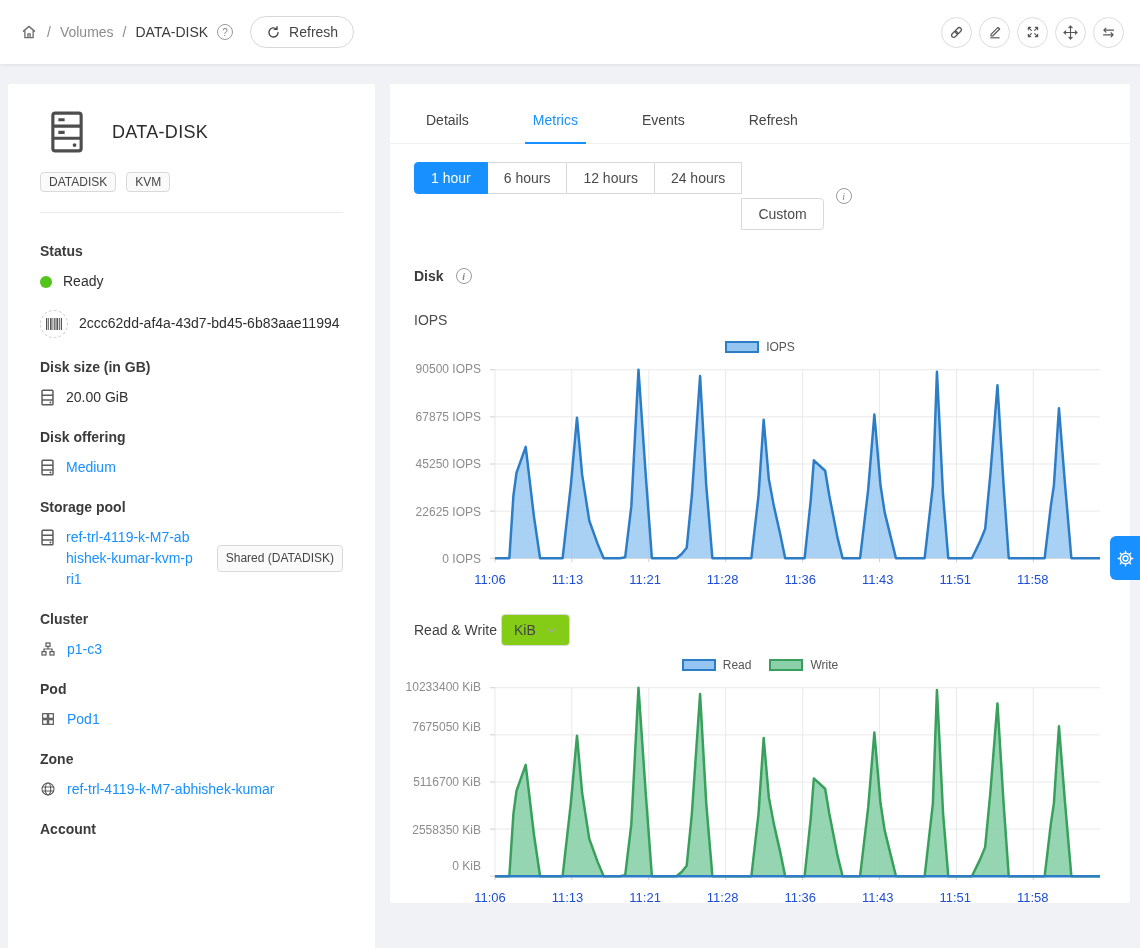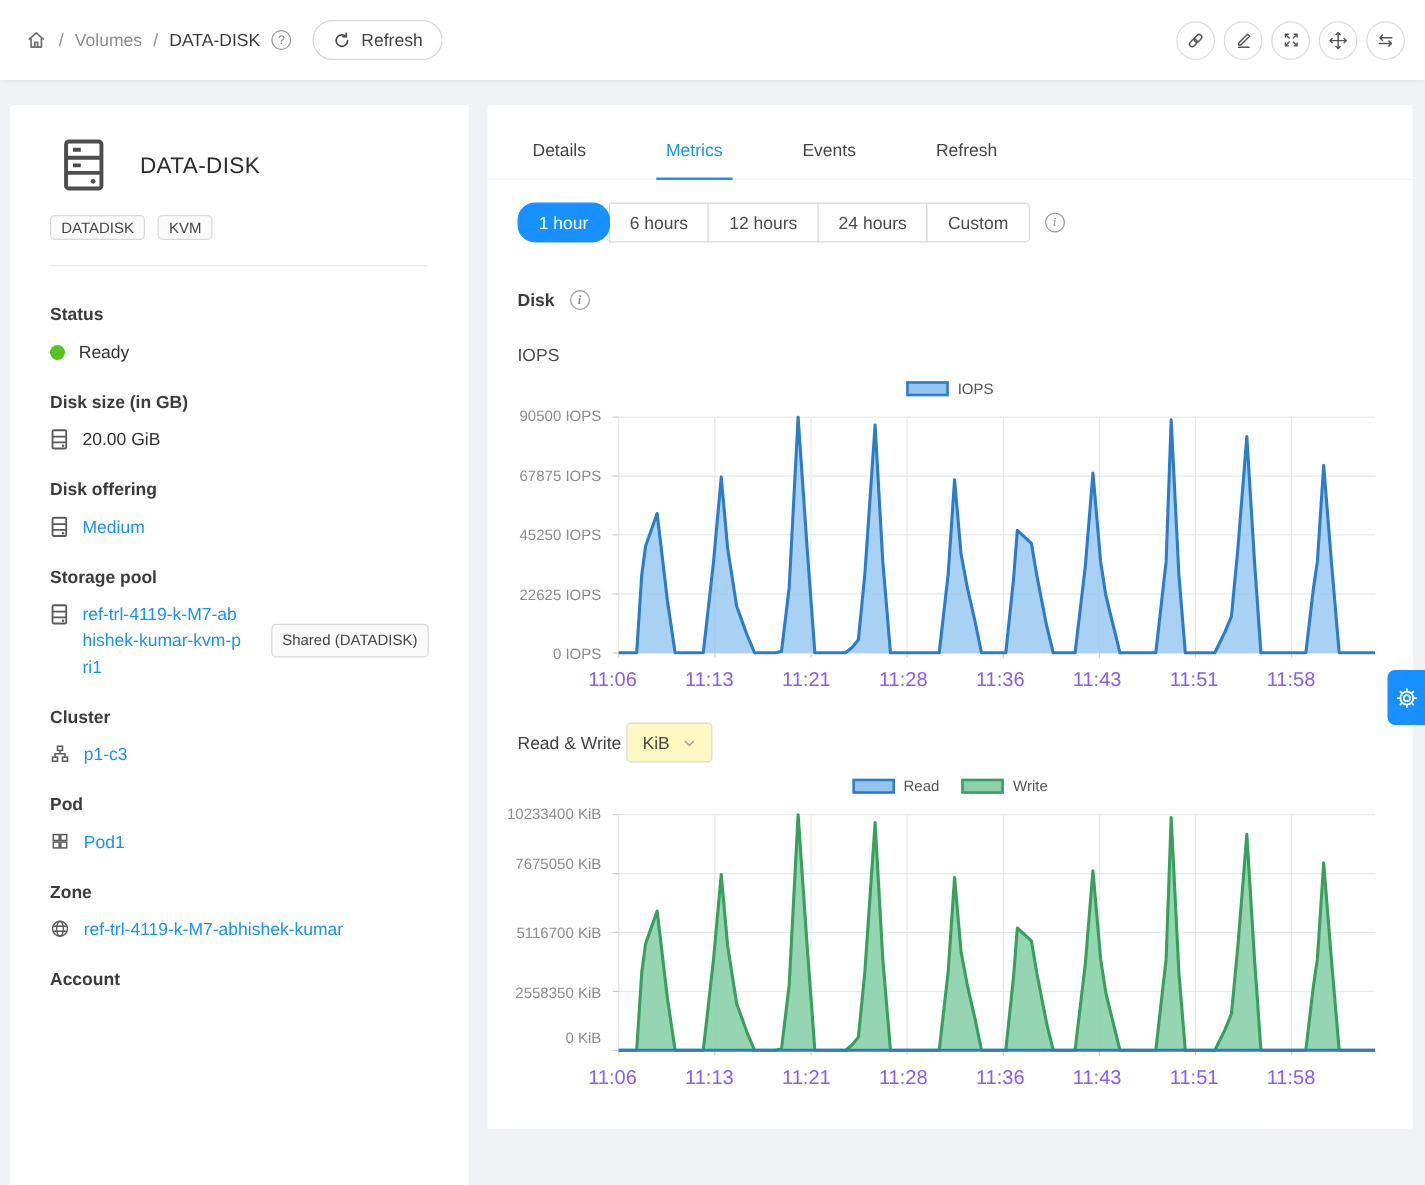--- a/index.html
+++ b/index.html
@@ -80,42 +80,42 @@
   }
 
   
   .range-row { display:flex; align-items:center; padding:18px 24px 0 24px; }
   .seg-group { display:flex; }
   .seg {
     height:32px; line-height:30px; padding:0 16px; background:#fff; border:1px solid #d9d9d9;
     color:#4a4a4a; cursor:pointer; margin-left:-1px; font-size:14px;
   }
   .seg:first-child { border-radius:4px 0 0 4px; margin-left:0; }
-  .seg:last-child { border-radius:0 4px 4px 0; }
-  .seg.active { background:#1890ff; border-color:#1890ff; color:#fff; position:relative;border-radius:14px; }
+  .seg:last-child { border-radius:0 4px 4px 0;margin-top:36px; }
+  .seg.active { background:#1890ff; border-color:#1890ff; color:#fff; position:relative; }
   .range-row .i-circle { margin-left:12px; }
 
   
   .disk-header { display:flex; align-items:center; gap:12px; padding:38px 24px 0 24px; font-weight:bold; color:#3b3b3b; }
   .chart-title { padding:28px 24px 0 24px; color:#4a4a4a; }
   .chart-wrap { padding:12px 24px 0 24px; }
   .legend { display:flex; justify-content:center; align-items:center; gap:8px; font-size:12px; color:#555; margin-bottom:5px; }
   .legend-box { width:34px; height:12px; border:2px solid; flex:none; }
   .legend-item { display:flex; align-items:center; gap:7px; margin:0 5px; }
   .chart-body { display:flex; }
   .ylabels { position:relative; width:76px; flex:none; }
   .ytick { position:absolute; right:9px; font-size:12px; color:#8c8c8c; white-space:nowrap; }
   .plot { width:612px; }
   .xlabels { position:relative; height:22px; margin-left:76px; }
-  .xtick { position:absolute; top:4px; transform:translateX(-50%); font-size:16px; color:#8b5cf6; }
+  .xtick { position:absolute; top:4px; transform:translateX(-50%); font-size:13px; color:#1d4ed8; }
 
   .rw-header { display:flex; align-items:center; gap:4px; padding:24px 24px 0 24px; color:#3f3f3f; }
   .unit-select {
     display:inline-flex; align-items:center; gap:10px; height:32px; padding:0 12px;
-    border:1px solid #d9d9d9; border-radius:4px; background:#fef9c3; color:#444; cursor:pointer;
+    border:1px solid #d9d9d9; border-radius:4px; background:#84cc16; color:#444; cursor:pointer;
   }
 
   
   .settings-fab {
     position:absolute; right:0; top:536px; width:30px; height:44px; background:#1890ff;
     border:none; border-radius:6px 0 0 6px; display:flex; align-items:center; justify-content:center;
     cursor:pointer; z-index:6; color:#fff;
   }
 </style>
 </head>
@@ -214,20 +214,35 @@
   <div class="sections">
     <div class="section">
       <div class="label">Status</div>
       <div class="value">
         <span class="dot"></span>
         <span>Ready</span>
       </div>
     </div>
 
     <div class="section">
+      <div class="value">
+        <span class="barcode-circle">
+          <svg width="16" height="12" viewBox="0 0 16 12" fill="#555">
+              <rect x="0" y="0" width="1.3" height="12"></rect>
+              <rect x="2.2" y="0" width="0.8" height="12"></rect>
+              <rect x="4" y="0" width="1.6" height="12"></rect>
+              <rect x="6.5" y="0" width="0.8" height="12"></rect>
+              <rect x="8.2" y="0" width="1.3" height="12"></rect>
+              <rect x="10.4" y="0" width="1.8" height="12"></rect>
+              <rect x="13.2" y="0" width="0.8" height="12"></rect>
+              <rect x="14.8" y="0" width="1.2" height="12"></rect>
+            </svg>
+        </span>
+        <span>2ccc62dd-af4a-43d7-bd45-6b83aae11994</span>
+      </div>
     </div>
 
     <div class="section">
       <div class="label">Disk size (in GB)</div>
       <div class="value">
         <span class="icon">
           <svg width="15" height="17" viewBox="0 0 24 28" fill="none" stroke="#595959" stroke-width="2.4">
               <rect x="3" y="2" width="18" height="24" rx="1.5"></rect>
               <path d="M3 10.3h18M3 18h18"></path>
               <circle cx="16.8" cy="22.3" r="1.6" fill="#595959" stroke="none"></circle>

